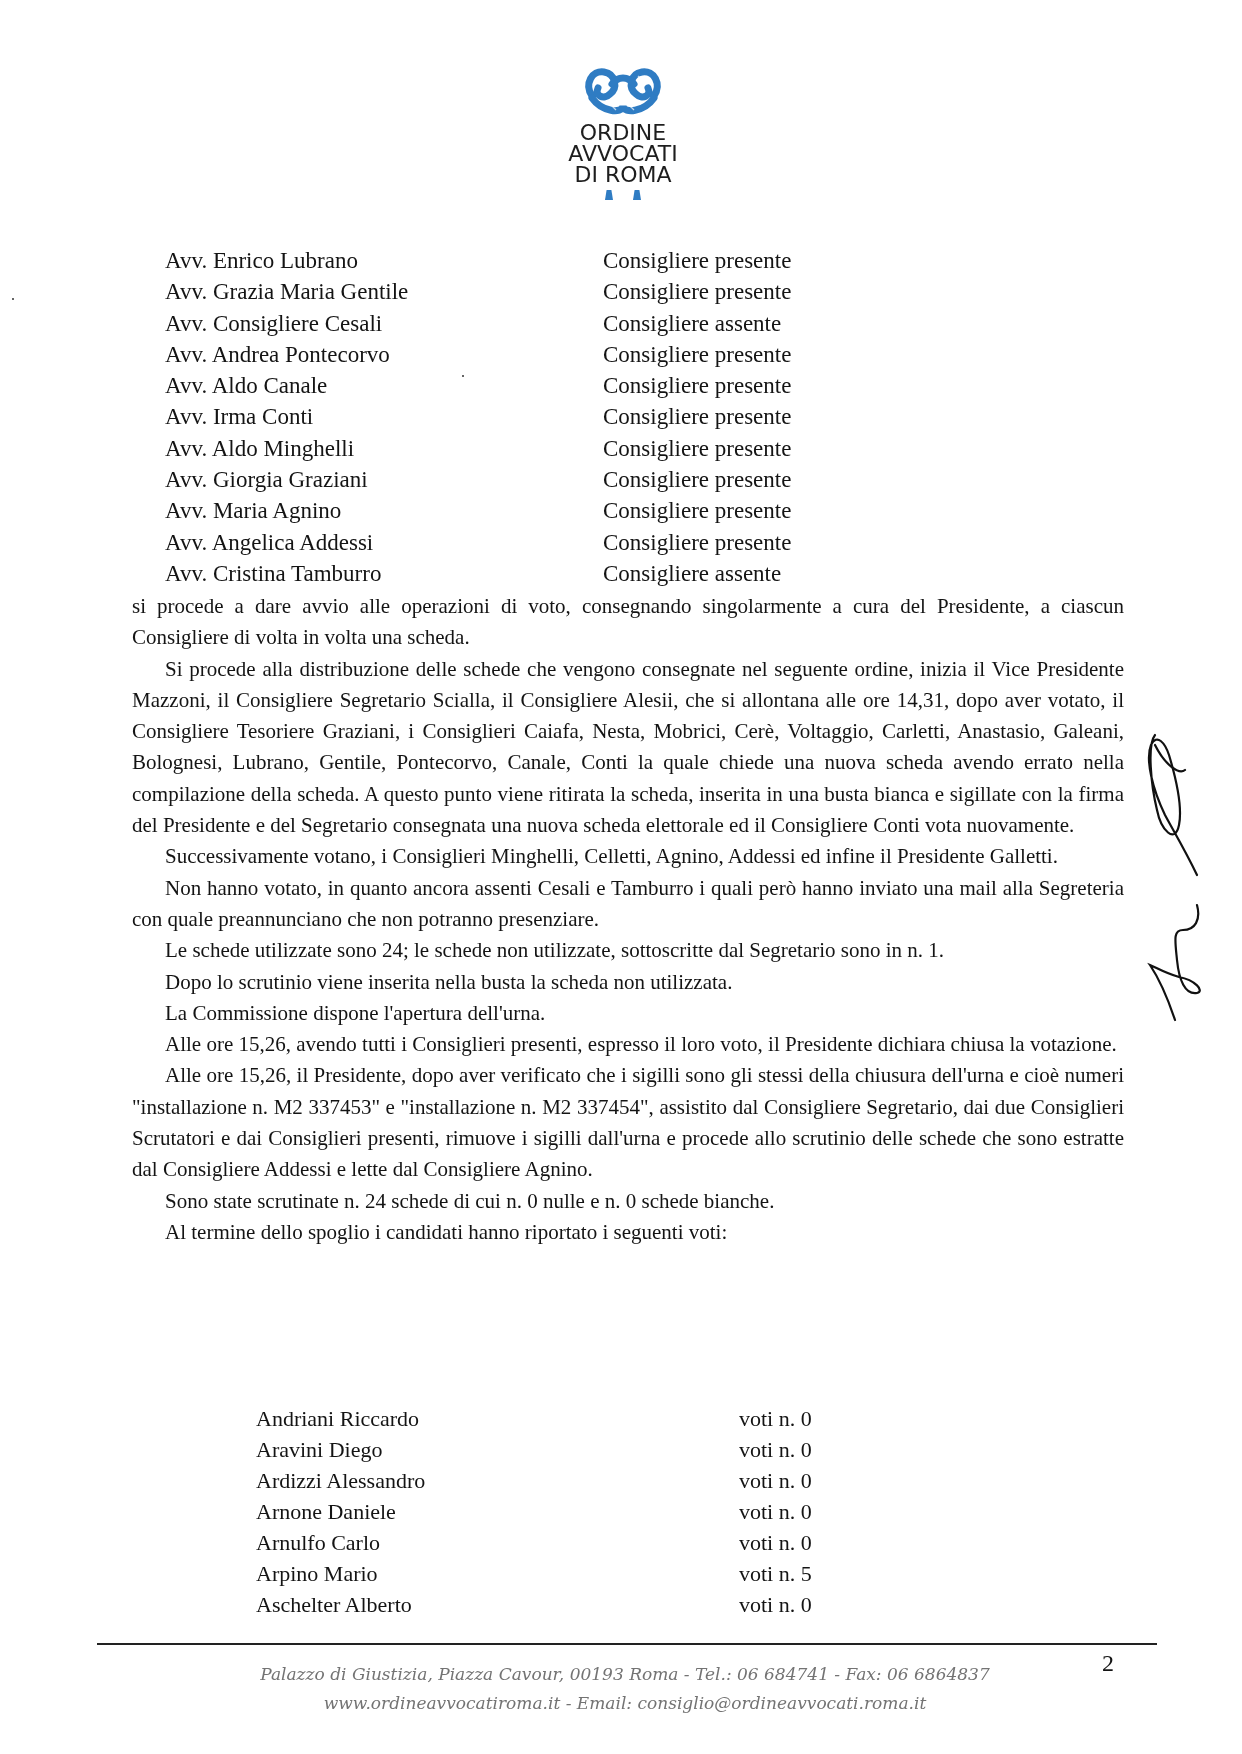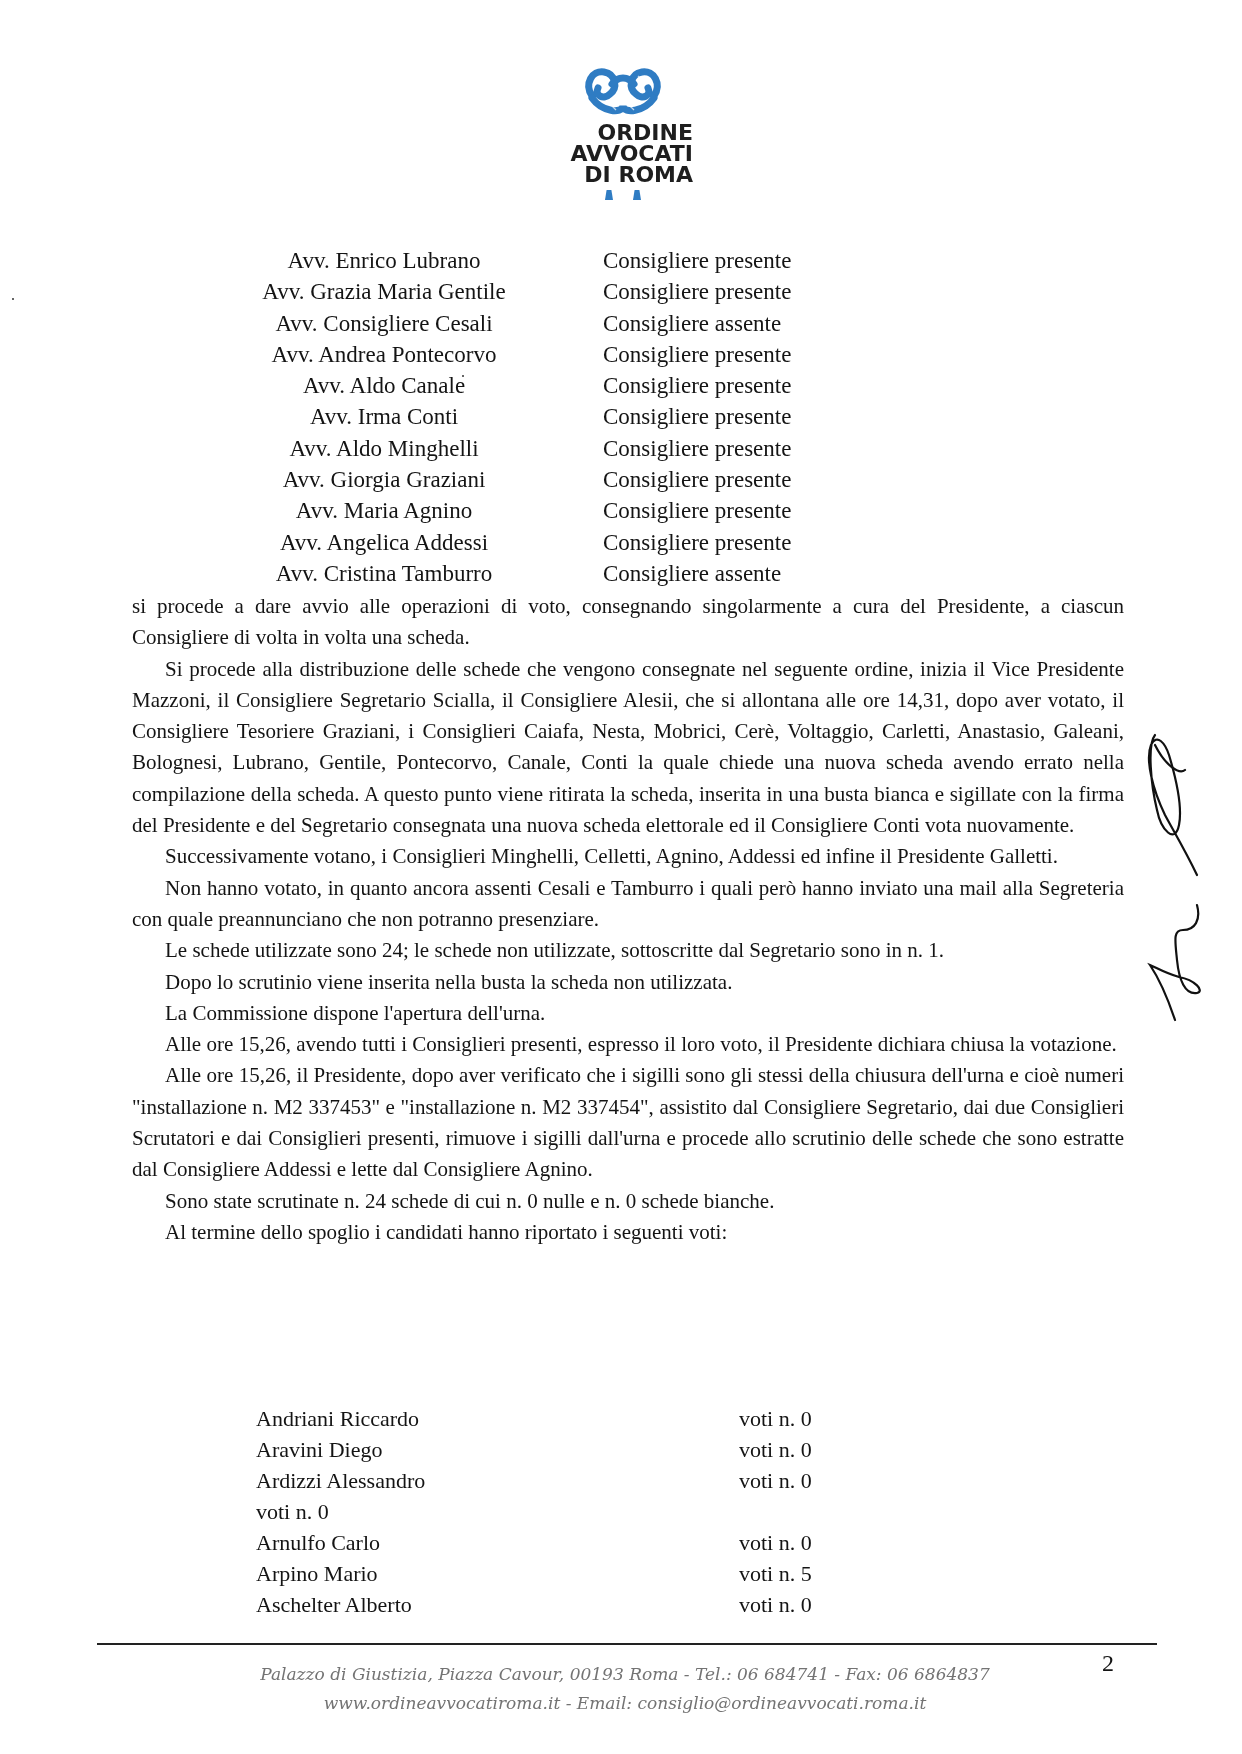--- a/index.html
+++ b/index.html
@@ -1,24 +1,24 @@
 <!DOCTYPE html>
 <html><head>
 <meta charset="utf-8">
 <style>
   html, body { margin: 0; padding: 0; background: #ffffff; }
   body { width: 1242px; height: 1754px; position: relative; overflow: hidden; color: #141414; font-family: "Liberation Serif", "DejaVu Serif", serif; }
 
-  .logo { position: absolute; left: 553px; top: 66px; width: 140px; text-align: right; font-weight: bold; }
+  .logo { position: absolute; left: 553px; top: 66px; width: 140px; text-align: center; }
   .logo svg { display: block; margin: 0 auto; }
   .logo-text { font-family: "DejaVu Sans", sans-serif; font-size: 22px; line-height: 21px; letter-spacing: 0px; color: #1e1e1e; margin-top: 4px; }
   .logo-feet { display: flex; justify-content: center; gap: 20px; margin-top: 5px; }
   .logo-feet span { display: block; width: 8px; height: 10px; background: #2f7cc3; clip-path: polygon(20% 0,80% 0,100% 100%,0 100%); }
 
-  .att { position: absolute; left: 165px; top: 245px; width: 700px; text-align: center; }
+  .att { position: absolute; left: 165px; top: 245px; width: 700px; }
   .att-row { display: flex; height: 31.3px; font-size: 23px; line-height: 31px; }
   .att-name { width: 438px; }
   .att-status { }
 
   .body { position: absolute; left: 132px; top: 591px; width: 992px; font-size: 21px; line-height: 31.3px; text-align: justify; }
   .body p { margin: 0; }
   .indent { text-indent: 33px; }
   .noind-left { padding-left: 33px; }
 
   .votes { position: absolute; left: 256px; top: 1403px; width: 600px; }
@@ -132,20 +132,21 @@
     </div>
   <div class="vote-row">
       <span class="vote-name">Aravini Diego</span>
       <span>voti n. 0</span>
     </div>
   <div class="vote-row">
       <span class="vote-name">Ardizzi Alessandro</span>
       <span>voti n. 0</span>
     </div>
   <div class="vote-row">
+      <span class="vote-name">Arnone Daniele</span>
       <span>voti n. 0</span>
     </div>
   <div class="vote-row">
       <span class="vote-name">Arnulfo Carlo</span>
       <span>voti n. 0</span>
     </div>
   <div class="vote-row">
       <span class="vote-name">Arpino Mario</span>
       <span>voti n. 5</span>
     </div>

